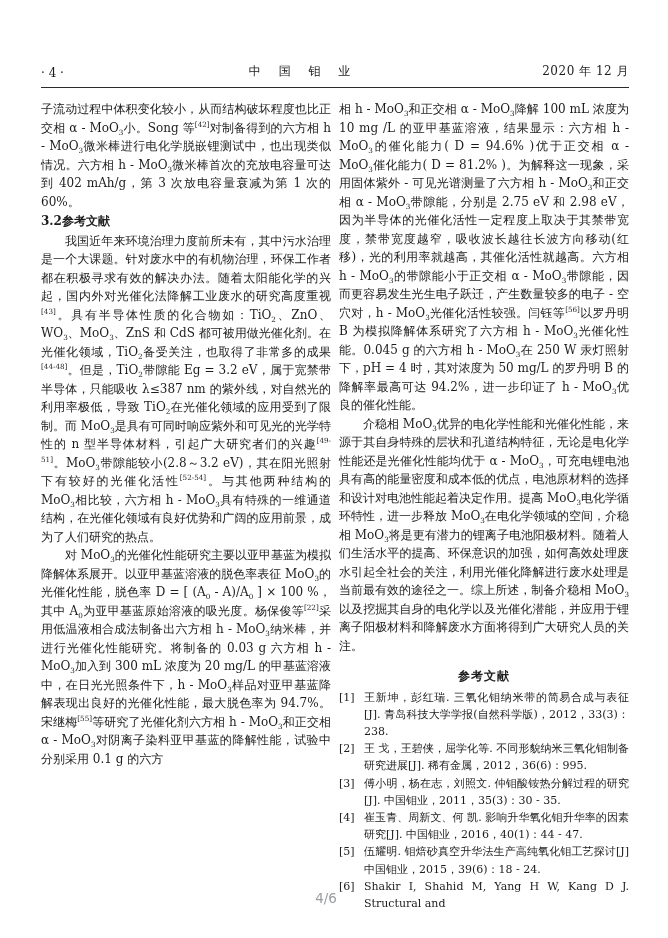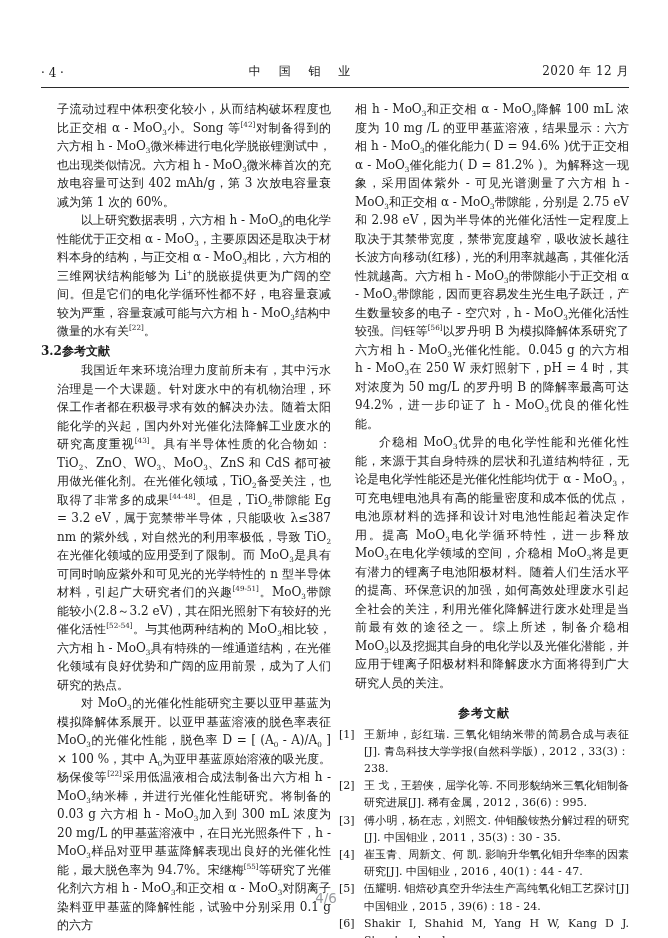--- a/index.html
+++ b/index.html
@@ -14,21 +14,21 @@
     display:flex; justify-content:space-between; align-items:flex-end;
     font-size:12px; padding-bottom:7px; border-bottom:1.2px solid #2b2b2b;
   }
   .journal-title { letter-spacing:7px; }
   .issue-date { letter-spacing:0.5px; }
   .columns {
     position:absolute; top:100px; left:41px; width:588px;
     display:flex; gap:8px;
   }
   .col { width:290px; font-size:12px; line-height:18.5px; text-align:justify; }
-  .col p { text-align:justify;margin-left:16px; }
+  .col p { text-align:justify; }
   p.indent { text-indent:2em; }
   sup { font-size:0.6em; line-height:0; vertical-align:super; }
   sub { font-size:0.6em; line-height:0; vertical-align:sub; }
   .sec-heading { font-weight:bold; margin:1px 0 1px; }
   .sec-heading .num { }
   .big-heading { font-weight:bold; font-size:16px; margin:10px 0 8px; letter-spacing:1px; }
   .big-heading .num { margin-right:15px; }
   .refs-heading { text-align:center; font-weight:bold; font-size:12px; margin:12px 0 3px; letter-spacing:1px; }
   .ref { display:flex; font-size:11px; line-height:17.2px; }
   .ref-label { width:25px; flex:none; }
@@ -47,21 +47,20 @@
   <div class="page-header">
     <span>· 4 ·</span>
     <span class="journal-title">中 国 钼 业</span>
     <span class="issue-date">2020 年 12 月</span>
   </div>
 
   <div class="columns">
 
     <div class="col">
       <p>子流动过程中体积变化较小，从而结构破坏程度也比正交相 α - MoO<sub>3</sub>小。Song 等<sup>[42]</sup>对制备得到的六方相 h - MoO<sub>3</sub>微米棒进行电化学脱嵌锂测试中，也出现类似情况。六方相 h - MoO<sub>3</sub>微米棒首次的充放电容量可达到 402 mAh/g，第 3 次放电容量衰减为第 1 次的 60%。</p>
-      <p class="indent">以上研究数据表明，六方相 h - MoO<sub>3</sub>的电化学性能优于正交相 α - MoO<sub>3</sub>，主要原因还是取决于材料本身的结构，与正交相 α - MoO<sub>3</sub>相比，六方相的三维网状结构能够为 Li<sup>+</sup>的脱嵌提供更为广阔的空间。但是它们的电化学循环性都不好，电容量衰减较为严重，容量衰减可能与六方相 h - MoO<sub>3</sub>结构中微量的水有关<sup>[22]</sup>。</p>
       <div class="sec-heading">
         <span class="num">3.2</span><span>参考文献</span>
       </div>
       <p class="indent">我国近年来环境治理力度前所未有，其中污水治理是一个大课题。针对废水中的有机物治理，环保工作者都在积极寻求有效的解决办法。随着太阳能化学的兴起，国内外对光催化法降解工业废水的研究高度重视<sup>[43]</sup>。具有半导体性质的化合物如：TiO<sub>2</sub>、ZnO、WO<sub>3</sub>、MoO<sub>3</sub>、ZnS 和 CdS 都可被用做光催化剂。在光催化领域，TiO<sub>2</sub>备受关注，也取得了非常多的成果<sup>[44-48]</sup>。但是，TiO<sub>2</sub>带隙能 Eg = 3.2 eV，属于宽禁带半导体，只能吸收 λ≤387 nm 的紫外线，对自然光的利用率极低，导致 TiO<sub>2</sub>在光催化领域的应用受到了限制。而 MoO<sub>3</sub>是具有可同时响应紫外和可见光的光学特性的 n 型半导体材料，引起广大研究者们的兴趣<sup>[49-51]</sup>。MoO<sub>3</sub>带隙能较小(2.8～3.2 eV)，其在阳光照射下有较好的光催化活性<sup>[52-54]</sup>。与其他两种结构的 MoO<sub>3</sub>相比较，六方相 h - MoO<sub>3</sub>具有特殊的一维通道结构，在光催化领域有良好优势和广阔的应用前景，成为了人们研究的热点。</p>
       <p class="indent">对 MoO<sub>3</sub>的光催化性能研究主要以亚甲基蓝为模拟降解体系展开。以亚甲基蓝溶液的脱色率表征 MoO<sub>3</sub>的光催化性能，脱色率 D = [ (A<sub>0</sub> - A)/A<sub>0</sub> ] × 100 %，其中 A<sub>0</sub>为亚甲基蓝原始溶液的吸光度。杨保俊等<sup>[22]</sup>采用低温液相合成法制备出六方相 h - MoO<sub>3</sub>纳米棒，并进行光催化性能研究。将制备的 0.03 g 六方相 h - MoO<sub>3</sub>加入到 300 mL 浓度为 20 mg/L 的甲基蓝溶液中，在日光光照条件下，h - MoO<sub>3</sub>样品对亚甲基蓝降解表现出良好的光催化性能，最大脱色率为 94.7%。宋继梅<sup>[55]</sup>等研究了光催化剂六方相 h - MoO<sub>3</sub>和正交相 α - MoO<sub>3</sub>对阴离子染料亚甲基蓝的降解性能，试验中分别采用 0.1 g 的六方</p>
     </div>
 
     <div class="col">
       <p>相 h - MoO<sub>3</sub>和正交相 α - MoO<sub>3</sub>降解 100 mL 浓度为 10 mg /L 的亚甲基蓝溶液，结果显示：六方相 h - MoO<sub>3</sub>的催化能力( D = 94.6% )优于正交相 α - MoO<sub>3</sub>催化能力( D = 81.2% )。为解释这一现象，采用固体紫外 - 可见光谱测量了六方相 h - MoO<sub>3</sub>和正交相 α - MoO<sub>3</sub>带隙能，分别是 2.75 eV 和 2.98 eV，因为半导体的光催化活性一定程度上取决于其禁带宽度，禁带宽度越窄，吸收波长越往长波方向移动(红移)，光的利用率就越高，其催化活性就越高。六方相 h - MoO<sub>3</sub>的带隙能小于正交相 α - MoO<sub>3</sub>带隙能，因而更容易发生光生电子跃迁，产生数量较多的电子 - 空穴对，h - MoO<sub>3</sub>光催化活性较强。闫钰等<sup>[56]</sup>以罗丹明 B 为模拟降解体系研究了六方相 h - MoO<sub>3</sub>光催化性能。0.045 g 的六方相 h - MoO<sub>3</sub>在 250 W 汞灯照射下，pH = 4 时，其对浓度为 50 mg/L 的罗丹明 B 的降解率最高可达 94.2%，进一步印证了 h - MoO<sub>3</sub>优良的催化性能。</p>
       <p class="indent">介稳相 MoO<sub>3</sub>优异的电化学性能和光催化性能，来源于其自身特殊的层状和孔道结构特征，无论是电化学性能还是光催化性能均优于 α - MoO<sub>3</sub>，可充电锂电池具有高的能量密度和成本低的优点，电池原材料的选择和设计对电池性能起着决定作用。提高 MoO<sub>3</sub>电化学循环特性，进一步释放 MoO<sub>3</sub>在电化学领域的空间，介稳相 MoO<sub>3</sub>将是更有潜力的锂离子电池阳极材料。随着人们生活水平的提高、环保意识的加强，如何高效处理废水引起全社会的关注，利用光催化降解进行废水处理是当前最有效的途径之一。综上所述，制备介稳相 MoO<sub>3</sub>以及挖掘其自身的电化学以及光催化潜能，并应用于锂离子阳极材料和降解废水方面将得到广大研究人员的关注。</p>

